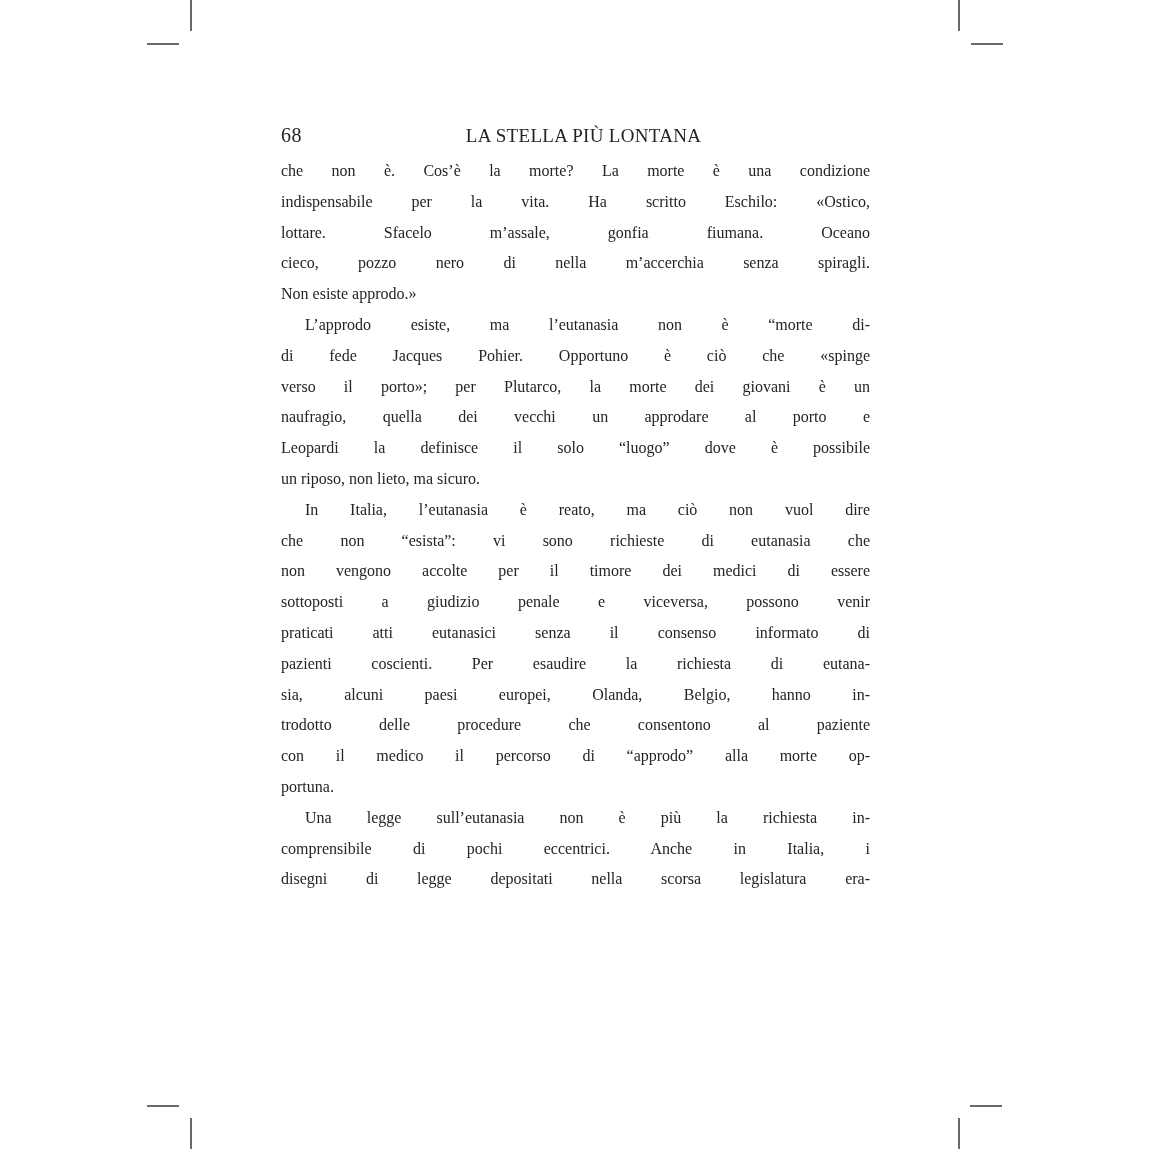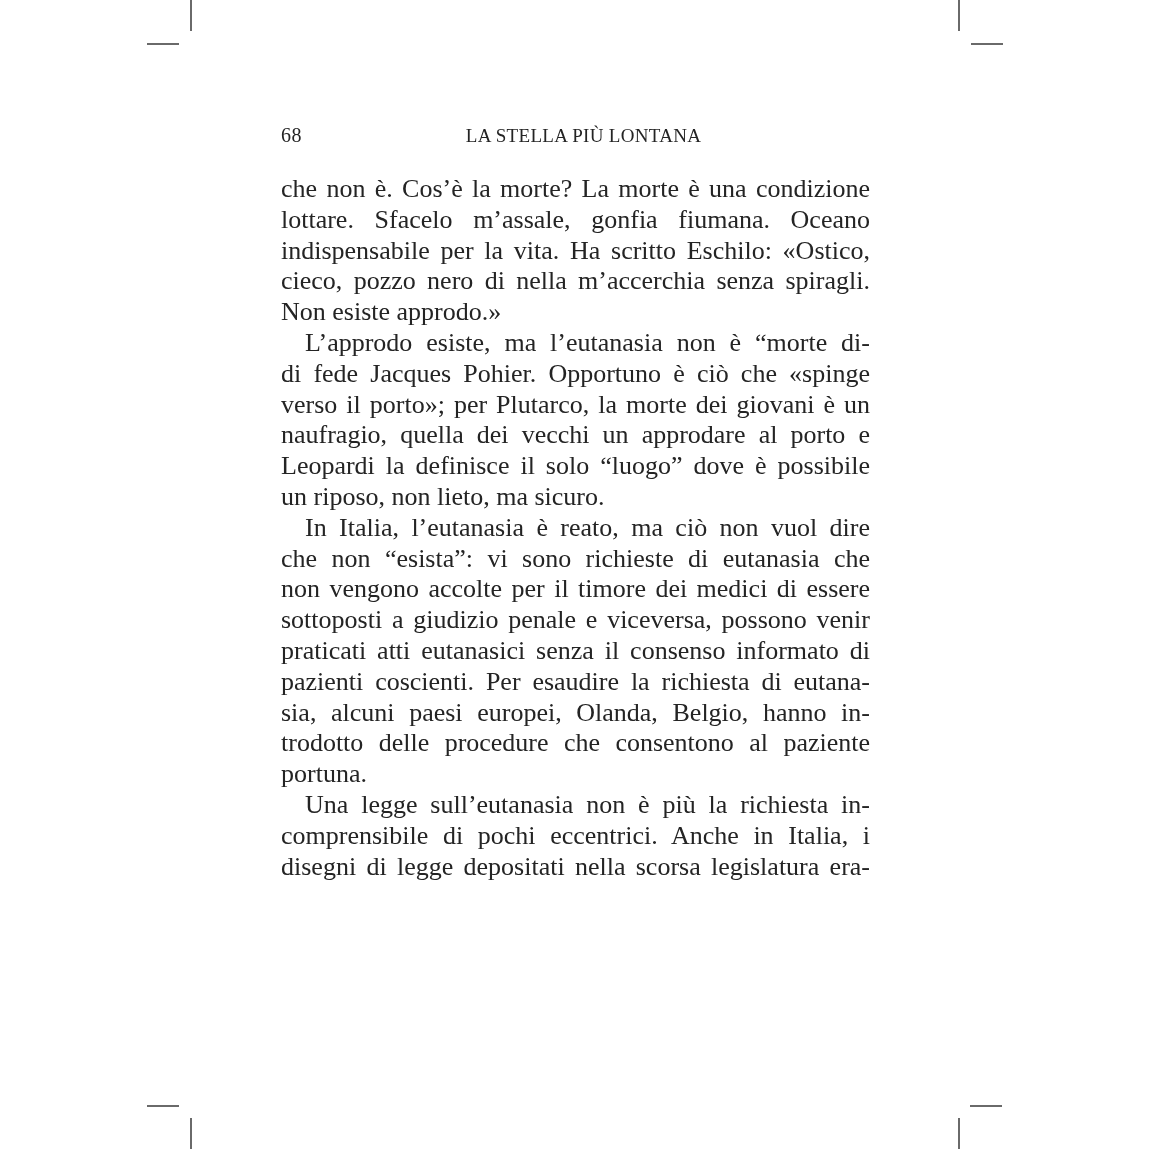--- a/index.html
+++ b/index.html
@@ -52,23 +52,23 @@
     width: 100%;
     text-align: center;
     font-size: 19px;
     letter-spacing: 0.3px;
     white-space: nowrap;
   }
   
   .textblock {
     position: absolute;
     left: 281px;
-    top: 174px;
+    top: 156px;
     width: 589px;
-    font-size: 26px;
+    font-size: 16px;
     line-height: 30.8px;
   }
   .para { margin: 0; }
   .line {
     text-align: justify;
     text-align-last: justify;
     white-space: normal;
   }
   .line.endline { text-align-last: left; }
   .line.firstline { text-indent: 24px; }
@@ -88,42 +88,43 @@
   <div class="crop v br-v"></div>
 
   <div class="pagehead">
     <span class="pagenum">68</span>
     <span class="runtitle">LA STELLA PIÙ LONTANA</span>
   </div>
 
   <div class="textblock">
       <div class="para">
         <div class="line">che non è. Cos’è la morte? La morte è una condizione</div>
+        <div class="line">indispensabile per la vita. Ha scritto Eschilo: «Ostico,</div>
         <div class="line">lottare. Sfacelo m’assale, gonfia fiumana. Oceano</div>
-        <div class="line">indispensabile per la vita. Ha scritto Eschilo: «Ostico,</div>
         <div class="line">cieco, pozzo nero di nella m’accerchia senza spiragli.</div>
         <div class="line endline">Non esiste approdo.»</div>
       </div>
       <div class="para">
         <div class="line firstline">L’approdo esiste, ma l’eutanasia non è “morte di-</div>
         <div class="line">di fede Jacques Pohier. Opportuno è ciò che «spinge</div>
         <div class="line">verso il porto»; per Plutarco, la morte dei giovani è un</div>
         <div class="line">naufragio, quella dei vecchi un approdare al porto e</div>
         <div class="line">Leopardi la definisce il solo “luogo” dove è possibile</div>
         <div class="line endline">un riposo, non lieto, ma sicuro.</div>
       </div>
       <div class="para">
         <div class="line firstline">In Italia, l’eutanasia è reato, ma ciò non vuol dire</div>
         <div class="line">che non “esista”: vi sono richieste di eutanasia che</div>
         <div class="line">non vengono accolte per il timore dei medici di essere</div>
         <div class="line">sottoposti a giudizio penale e viceversa, possono venir</div>
         <div class="line">praticati atti eutanasici senza il consenso informato di</div>
         <div class="line">pazienti coscienti. Per esaudire la richiesta di eutana-</div>
         <div class="line">sia, alcuni paesi europei, Olanda, Belgio, hanno in-</div>
         <div class="line">trodotto delle procedure che consentono al paziente</div>
+        <div class="line">con il medico il percorso di “approdo” alla morte op-</div>
         <div class="line endline">portuna.</div>
       </div>
       <div class="para">
         <div class="line firstline">Una legge sull’eutanasia non è più la richiesta in-</div>
         <div class="line">comprensibile di pochi eccentrici. Anche in Italia, i</div>
         <div class="line">disegni di legge depositati nella scorsa legislatura era-</div>
       </div>
     </div>
 
 </div>

